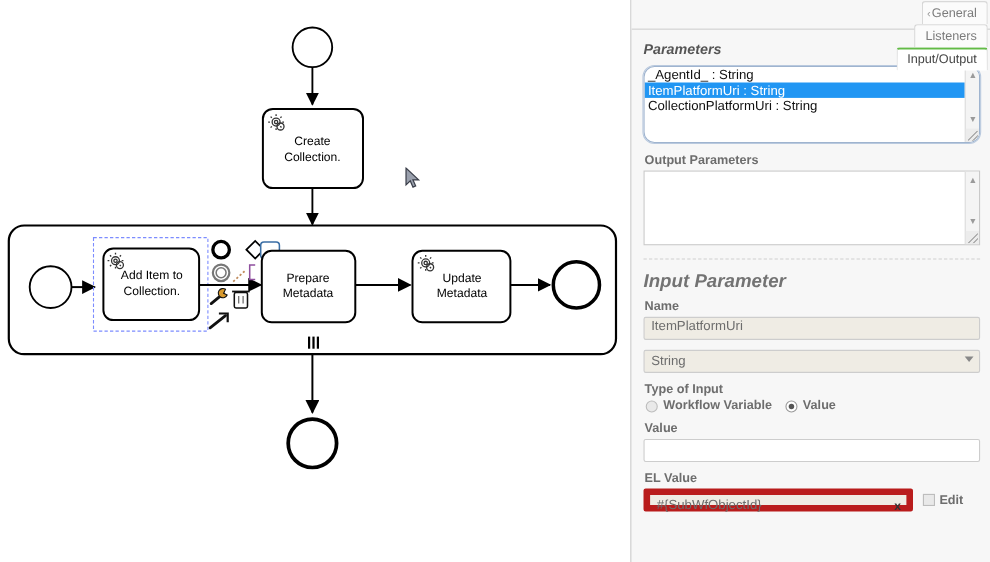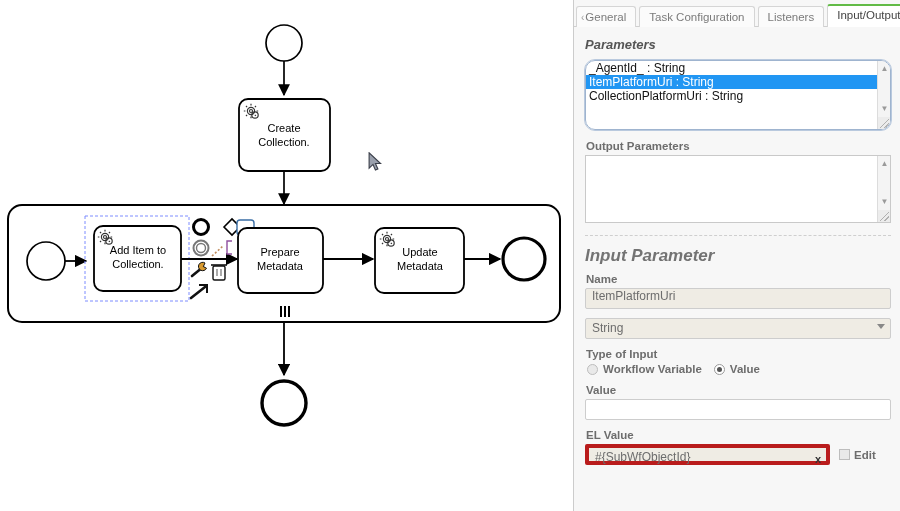--- a/index.html
+++ b/index.html
@@ -30,20 +30,21 @@
     overflow:hidden;
   }
   
   .tabbar{
     position:relative;height:26px;
     background:#f7f7f7;
     border-bottom:1px solid #cfcfcf;
     display:flex;align-items:flex-end;
     padding-left:2px;
     white-space:nowrap;
+    flex-direction:column;
   }
   .tab{
     height:20px;line-height:20px;
     padding:0 9px;margin-right:3px;
     background:#fbfbfb;
     border:1px solid #d5d5d5;
     border-bottom:none;
     border-radius:3px 3px 0 0;
     color:#7b7b7b;font-size:11.5px;
     position:relative;top:1px;
@@ -154,21 +155,21 @@
   .radio.checked::after{
     content:"";position:absolute;left:2px;top:2px;
     width:5px;height:5px;border-radius:50%;background:#555;
   }
   .radio-label{
     font-size:11.5px;font-weight:bold;color:#6d6d6d;margin-right:12px;
   }
   .el-row{display:flex;align-items:center;}
   .el-input{
     position:relative;flex:0 0 245px;height:21px;box-sizing:border-box;
-    border:4px solid #b91c1c;background:#efece4;border-radius:2px;
+    border:6px solid #b91c1c;background:#efece4;border-radius:2px;
     font-size:12px;color:#6d6d6d;line-height:19px;padding:0 18px 0 6px;
   }
   .el-clear{
     position:absolute;right:5px;top:2px;
     font-size:11px;font-weight:bold;color:#333;cursor:pointer;
   }
   .checkbox{
     width:11px;height:11px;border:1px solid #bdbdbd;background:#e9e9e9;
     display:inline-block;margin:0 4px 0 9px;box-sizing:border-box;
   }
@@ -306,23 +307,20 @@
   <svg class="cursor-arrow" viewBox="0 0 12 18" xmlns="http://www.w3.org/2000/svg">
     <path d="M0.7 0.7 L0.7 14.5 L4.2 11.2 L6.4 16.3 L8.6 15.3 L6.4 10.4 L11 10.4 Z" fill="#9aa0ad" stroke="#3b3f4a" stroke-width="1"></path>
   </svg>
 </div>
 
 <div id="panel">
 
   <div class="tabbar">
     <div class="tab truncated-left">
       <span class="tab-scroll-caret">‹</span><span>General</span>
-    </div>
-    <div class="tab">
-      <span>Task Configuration</span>
     </div>
     <div class="tab">
       <span>Listeners</span>
     </div>
     <div class="tab active">
       <span>Input/Output</span>
     </div>
 
   </div>
 

